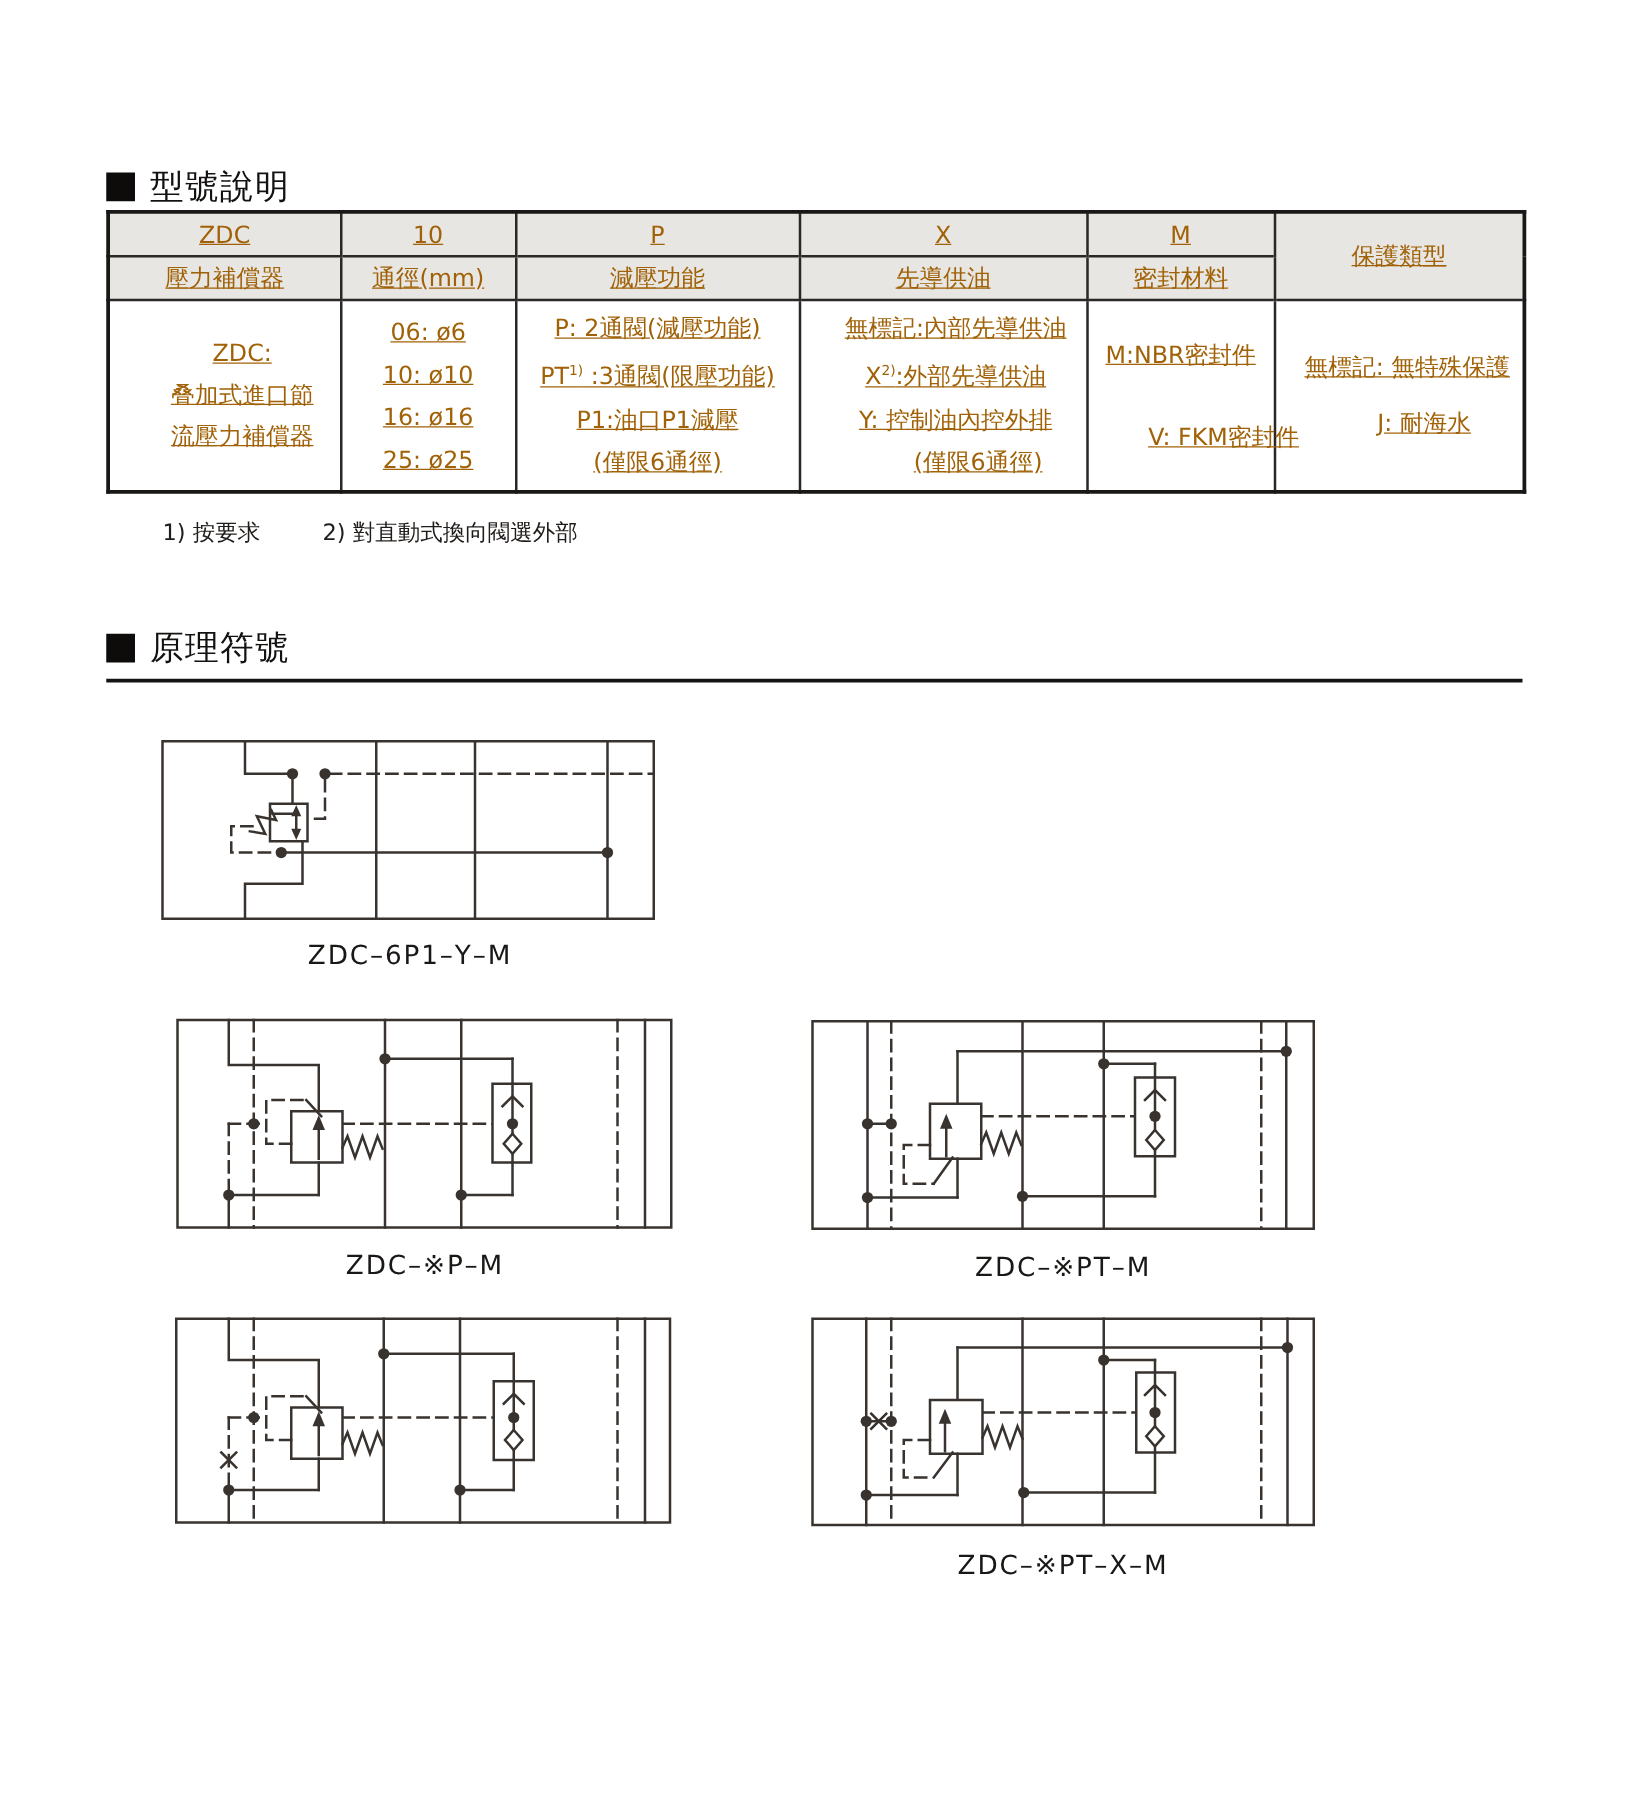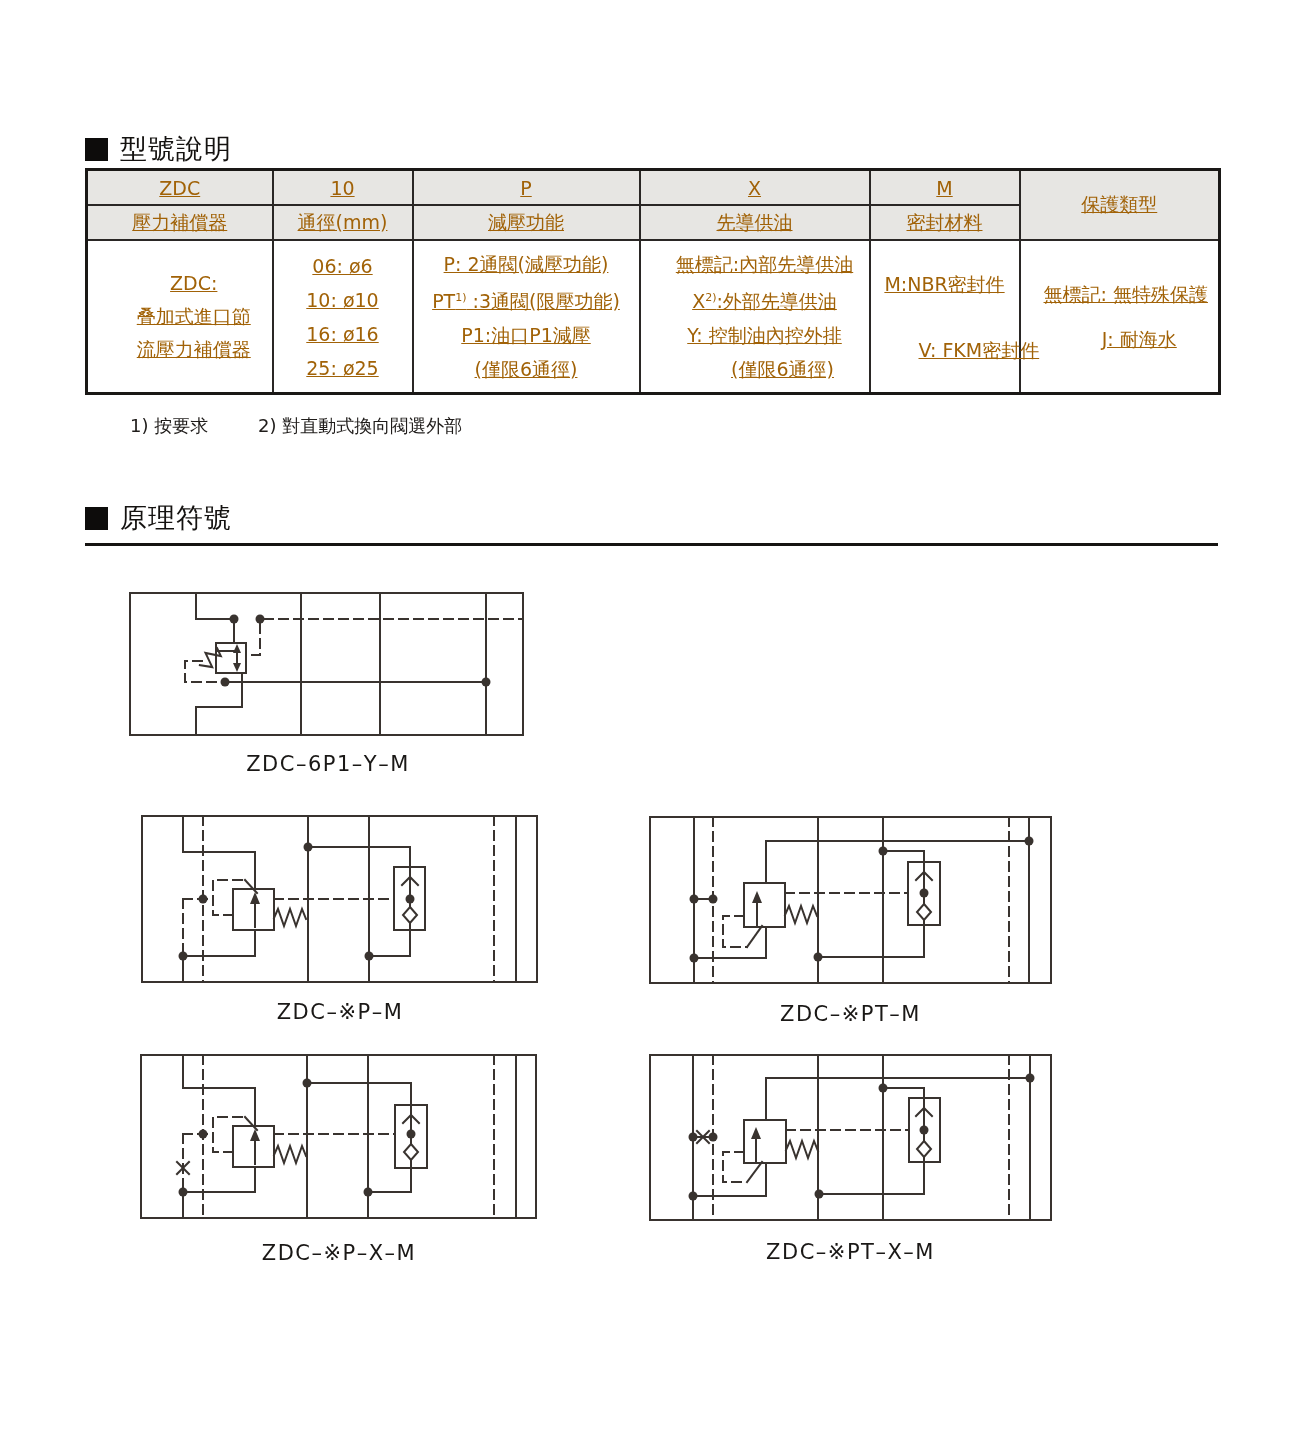--- a/index.html
+++ b/index.html
@@ -290,21 +290,20 @@
         <line class="ln" x1="38" y1="121" x2="50" y2="109"></line>
       </g>
       <circle class="dt" cx="44" cy="139" r="4.5"></circle>
       <line class="ln" x1="44" y1="139" x2="116" y2="139"></line>
       <line class="ln" x1="116" y1="114" x2="116" y2="139"></line>
       <line class="ln" x1="44" y1="139" x2="44" y2="165"></line>
       <circle class="dt" cx="229" cy="139" r="4.5"></circle>
       <line class="ln" x1="229" y1="139" x2="272" y2="139"></line>
       <line class="ln" x1="272" y1="115" x2="272" y2="139"></line>
     </svg>
-    <div class="dlabel" style="top:188px;">ZDC–※P–X–M</div>
   </div>
 
   <div class="diagram" style="left:648px;top:1053px;width:405px;height:215px;">
     <svg width="405" height="170" viewBox="0 0 405 170">
       <rect class="ln" x="2" y="2" width="401" height="165"></rect>
       <line class="ln" x1="45" y1="2" x2="45" y2="167"></line>
       <line class="ln" x1="170" y1="2" x2="170" y2="167"></line>
       <line class="ln" x1="235" y1="2" x2="235" y2="167"></line>
       <line class="ln" x1="382" y1="2" x2="382" y2="167"></line>
       <line class="ln dsh" x1="65" y1="2" x2="65" y2="167"></line>

